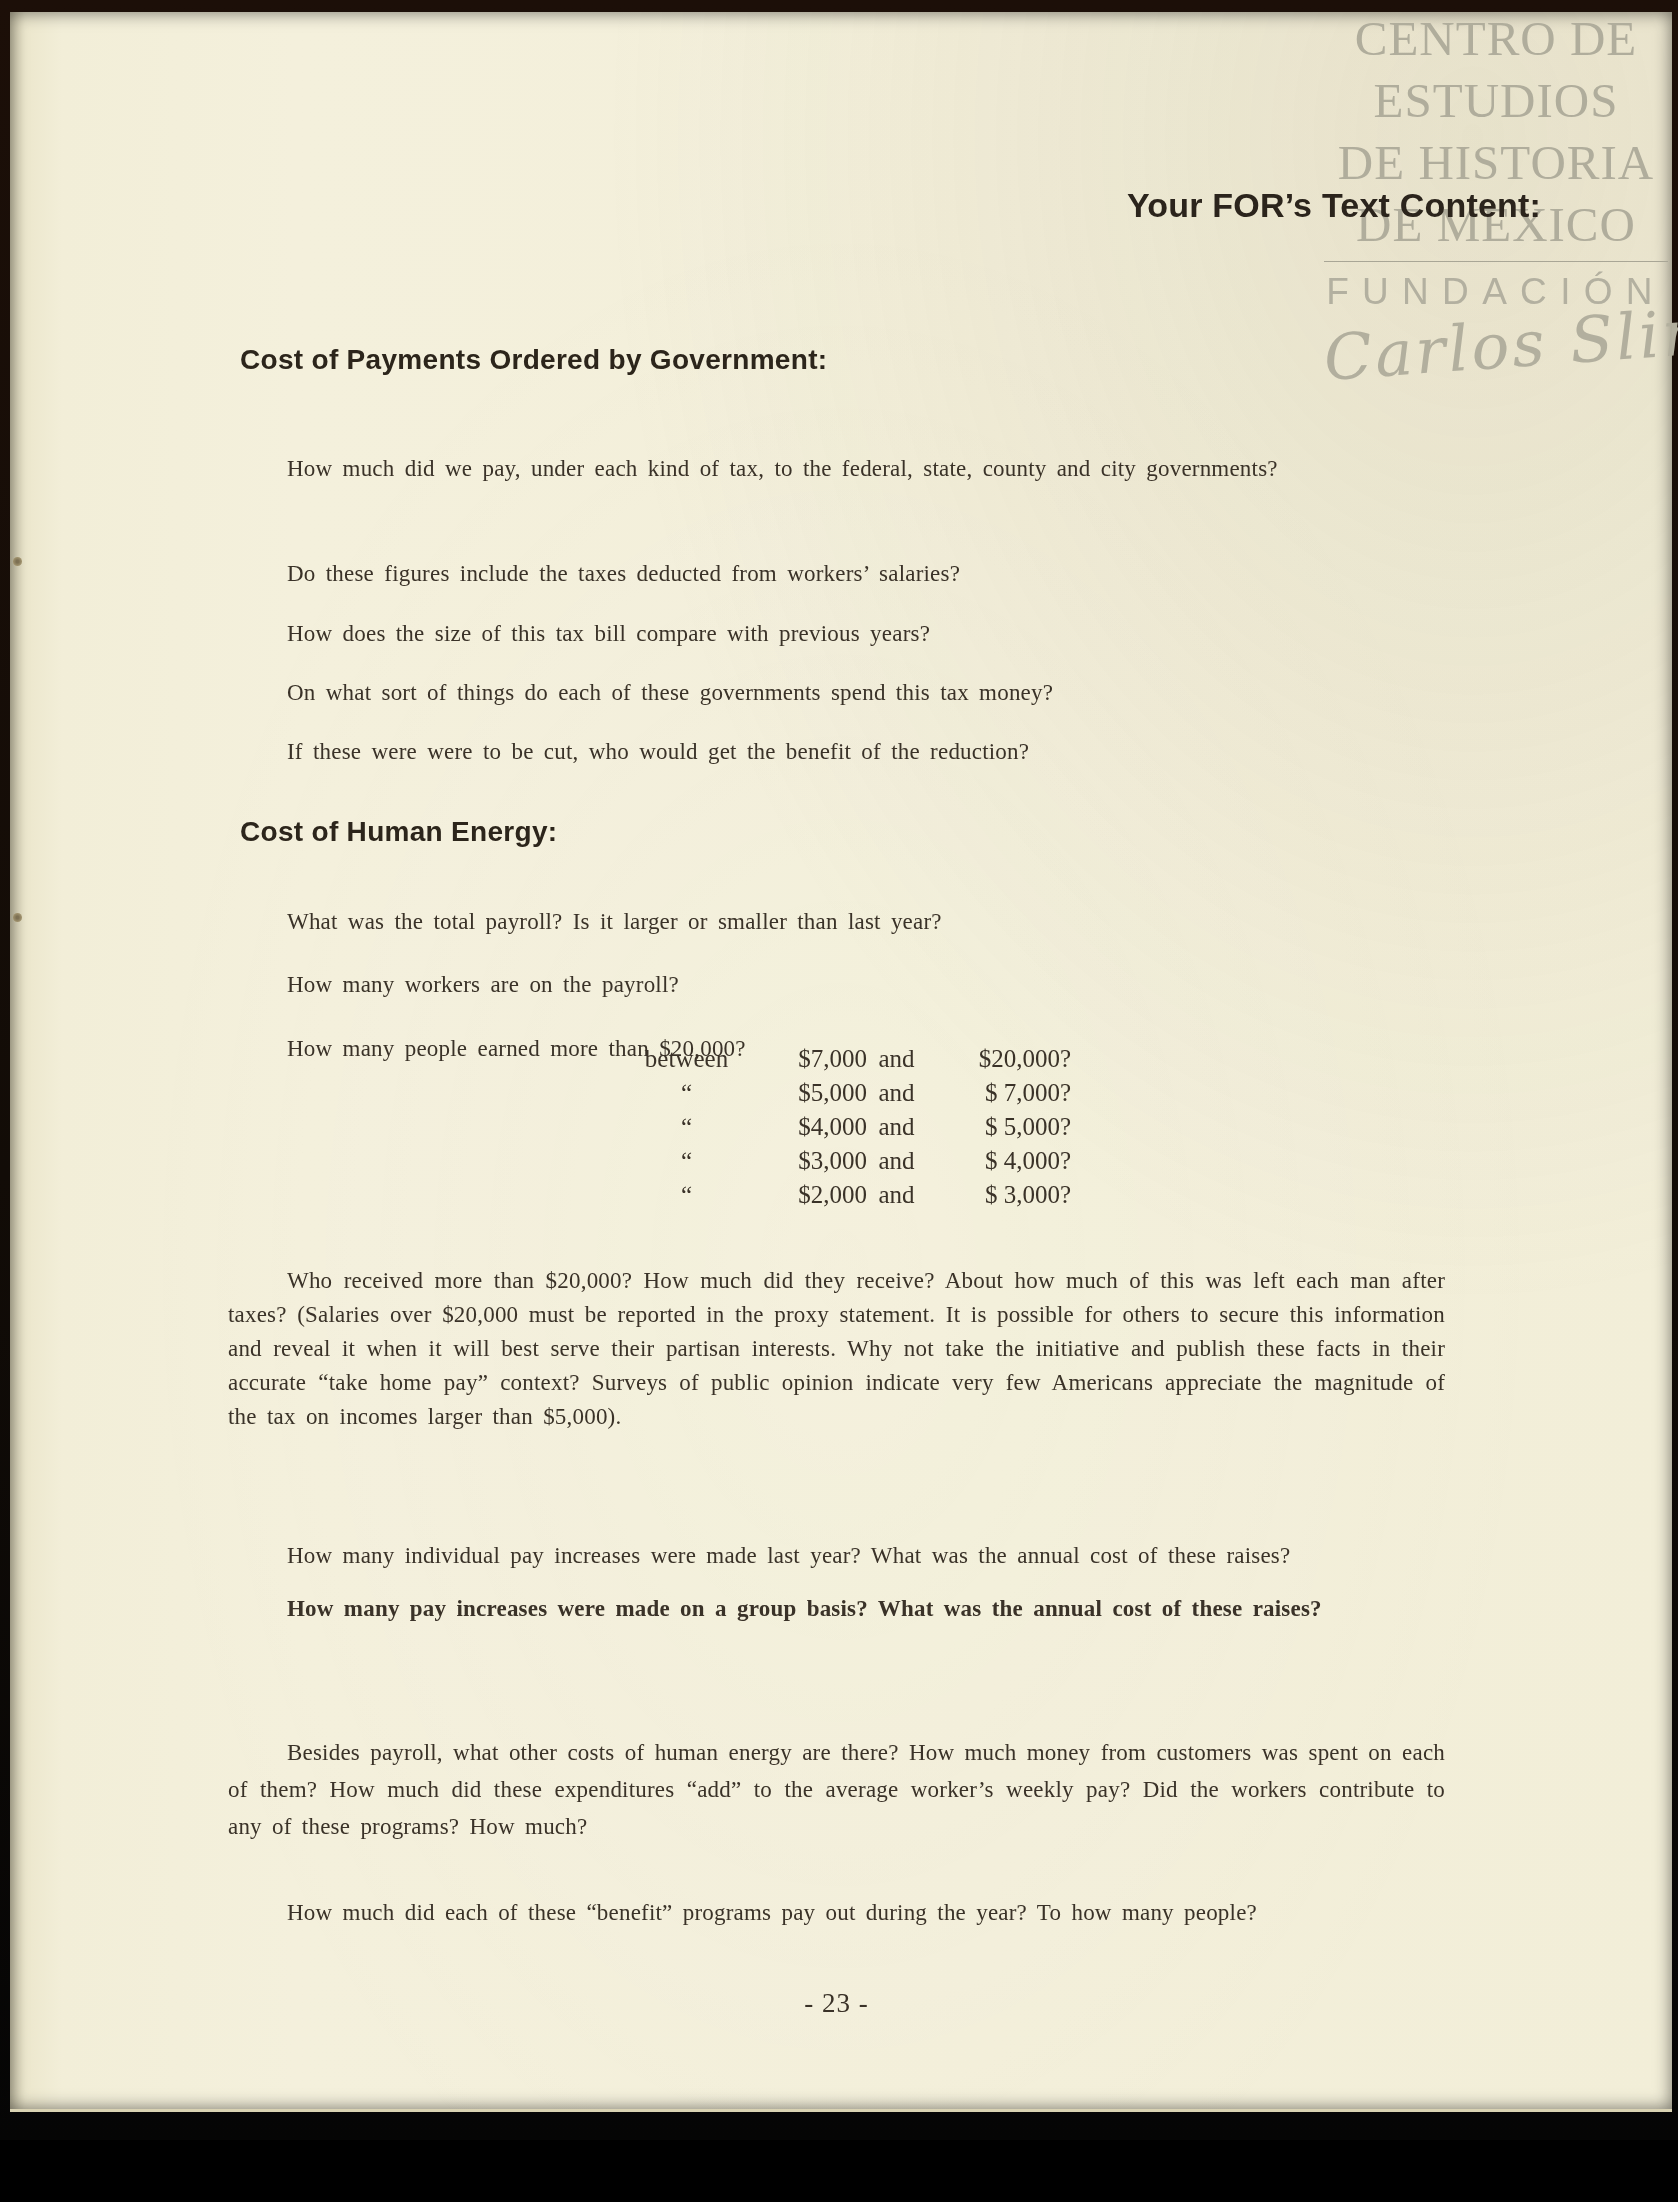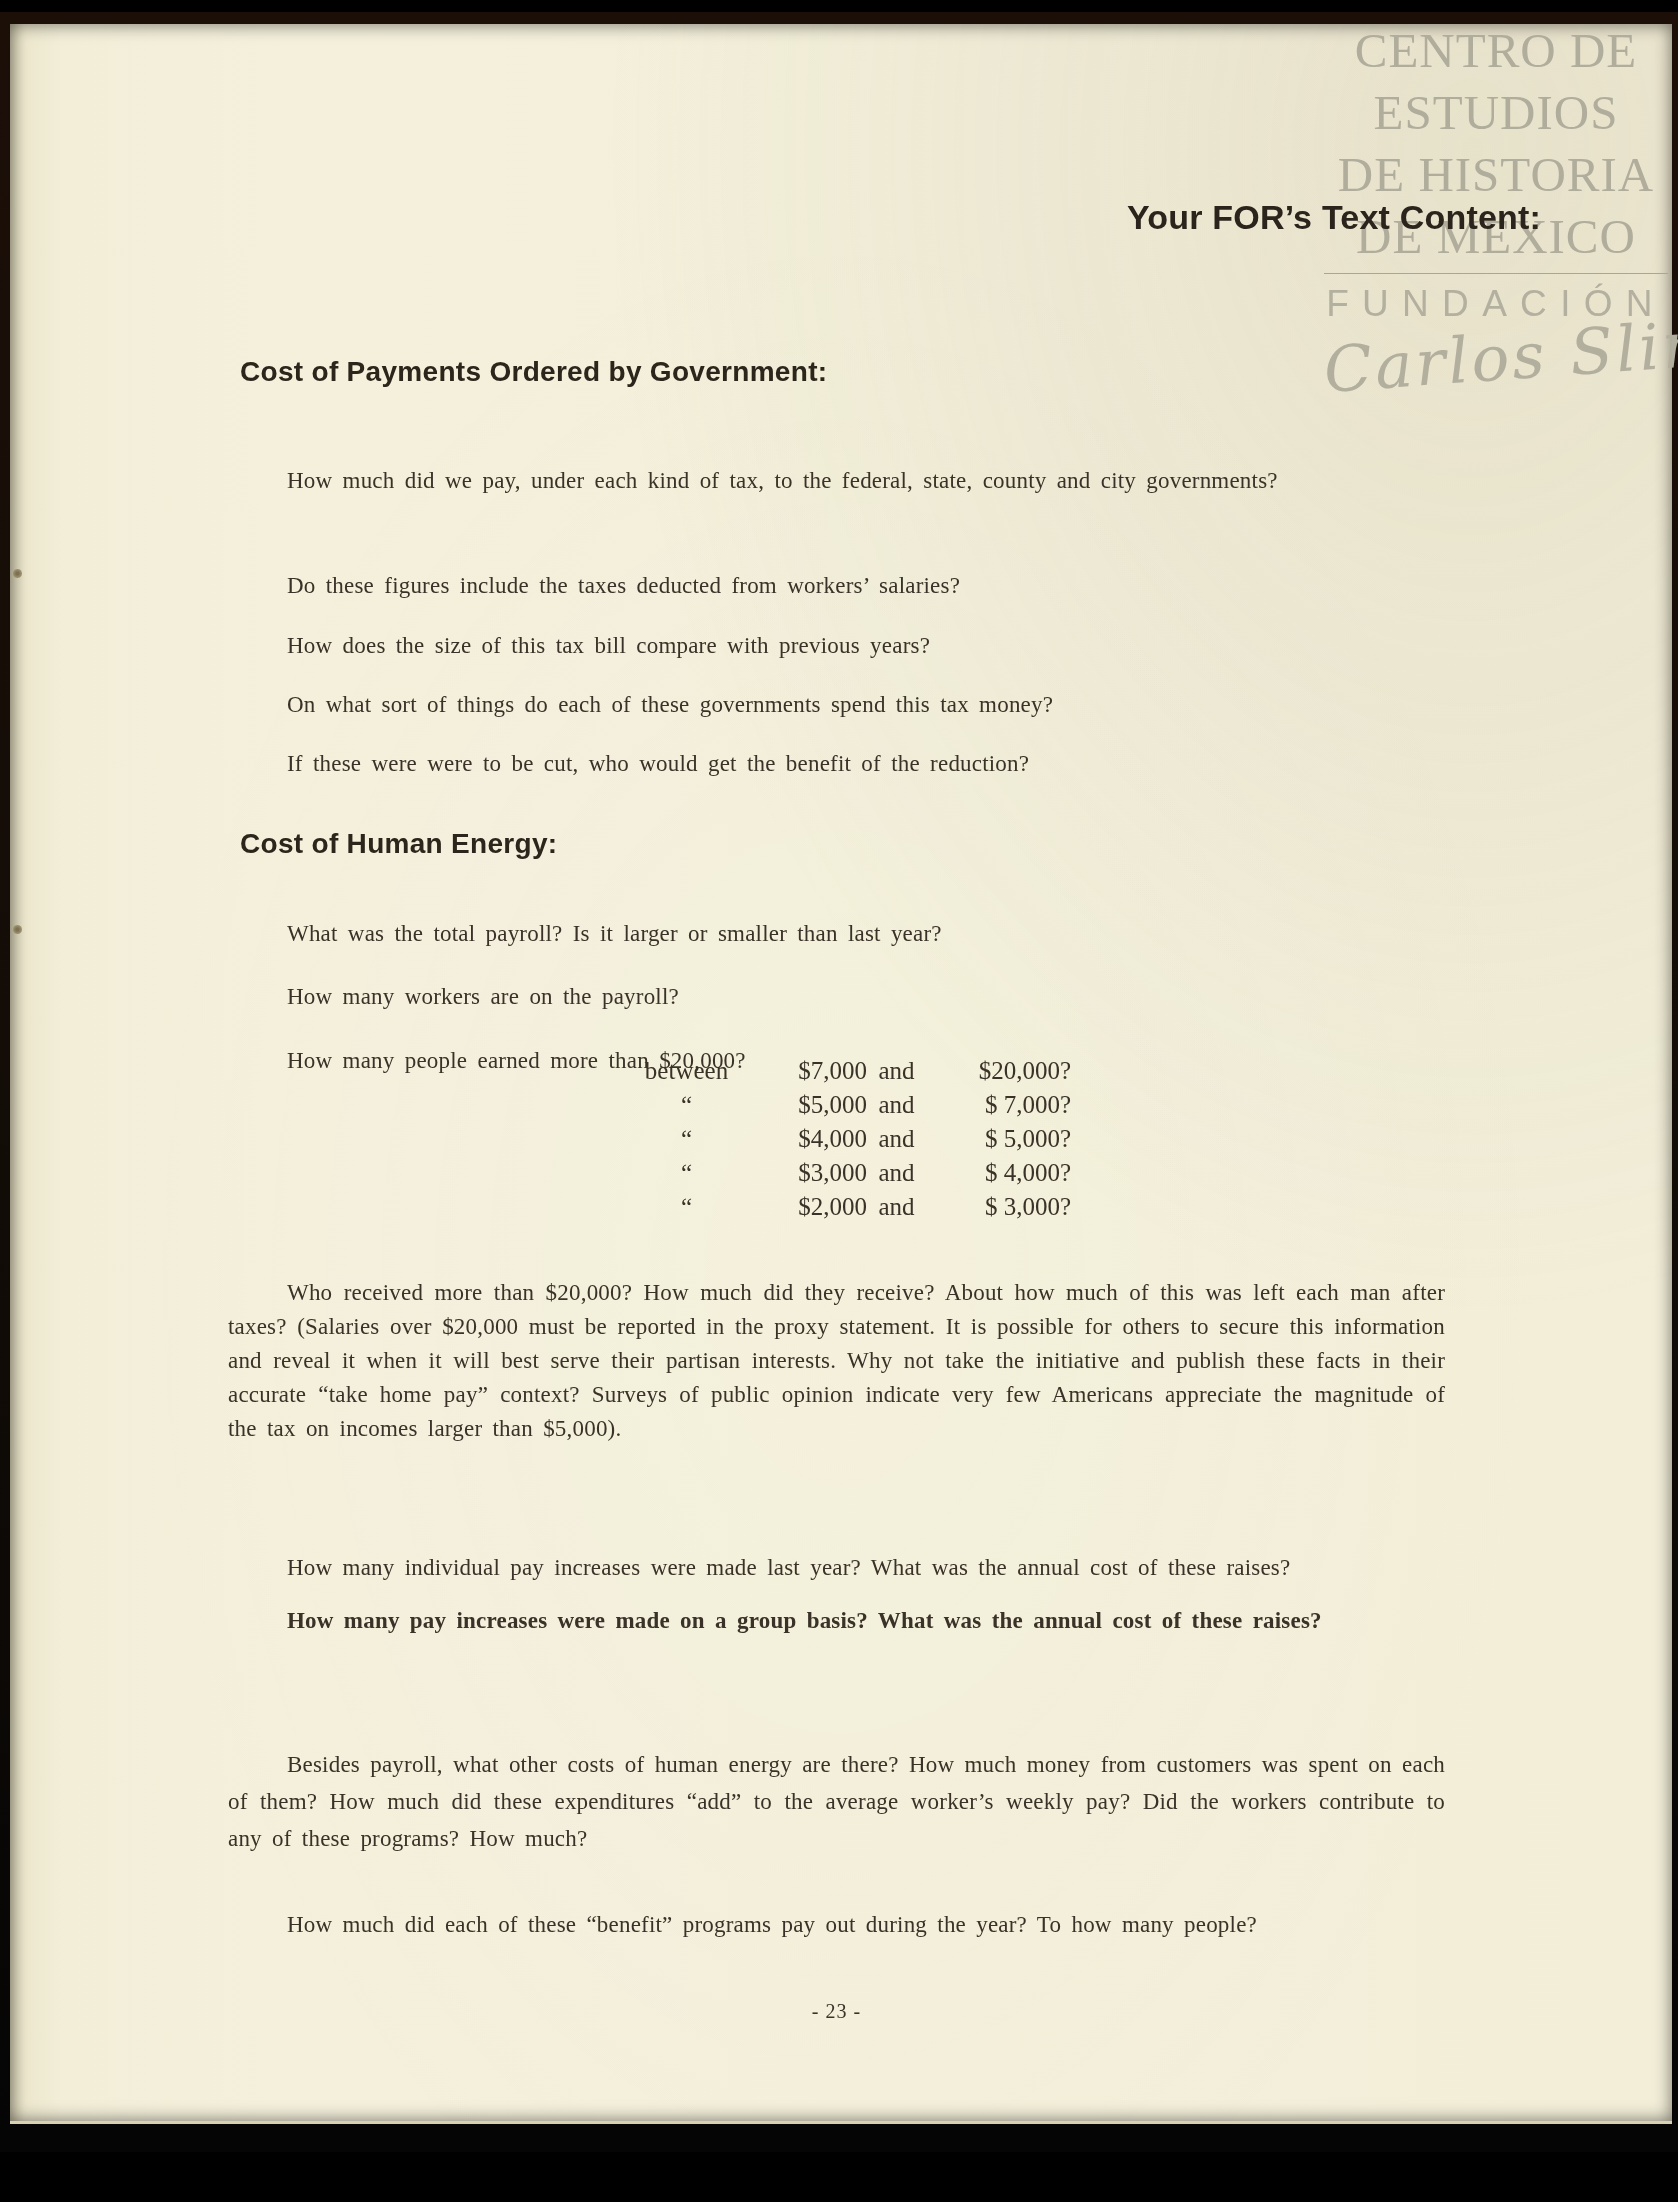--- a/index.html
+++ b/index.html
@@ -2,21 +2,20 @@
 <html style="font-size:15px"><head>
 <meta charset="utf-8">
 <style>
   html,body{margin:0;padding:0;background:#000;}
   #screen{
     position:relative;
     width:1679px;height:2140px;
     background:linear-gradient(180deg,#1c0f08 0%, #120c07 55%, #050505 100%);
     overflow:hidden;
     font-family:"Liberation Serif", serif;
-    margin-top:12px;
   }
   
   #page{
     position:absolute;
     top:12.4px;left:9.5px;right:6.7px;bottom:28.5px;
     background:
       radial-gradient(ellipse at 88% 6%, rgba(170,158,128,0.16), transparent 42%),
       radial-gradient(ellipse at 50% 60%, rgba(255,255,255,0.05), transparent 60%),
       linear-gradient(90deg,#d7d1b5 0px,#ece7cd 15px,#f2eed8 52px,#f4f0dc 285px,#f2eed8 100%);
     border-bottom:3.8px solid #d9d2b2;
@@ -71,21 +70,21 @@
     left:620px;
     font-size:25px;line-height:34px;
   }
   .earn-row{display:grid;grid-template-columns:133px 114px 59px 145px;}
   .earn-row .c-prefix{text-align:center;}
   .earn-row .c-low{text-align:right;}
   .earn-row .c-conj{text-align:center;}
   .earn-row .c-high{text-align:right;}
   .page-number{
     left:228px;width:1217px;text-align:center;
-    font-size:20px;letter-spacing:1px;color:#3a3228;
+    font-size:27px;letter-spacing:1px;color:#3a3228;
   }
 </style>
 </head>
 <body>
 
 <div id="screen">
 
   <div id="page"></div>
 
   <div class="binding-dot" style="left:13.3px;top:557px;"></div>

